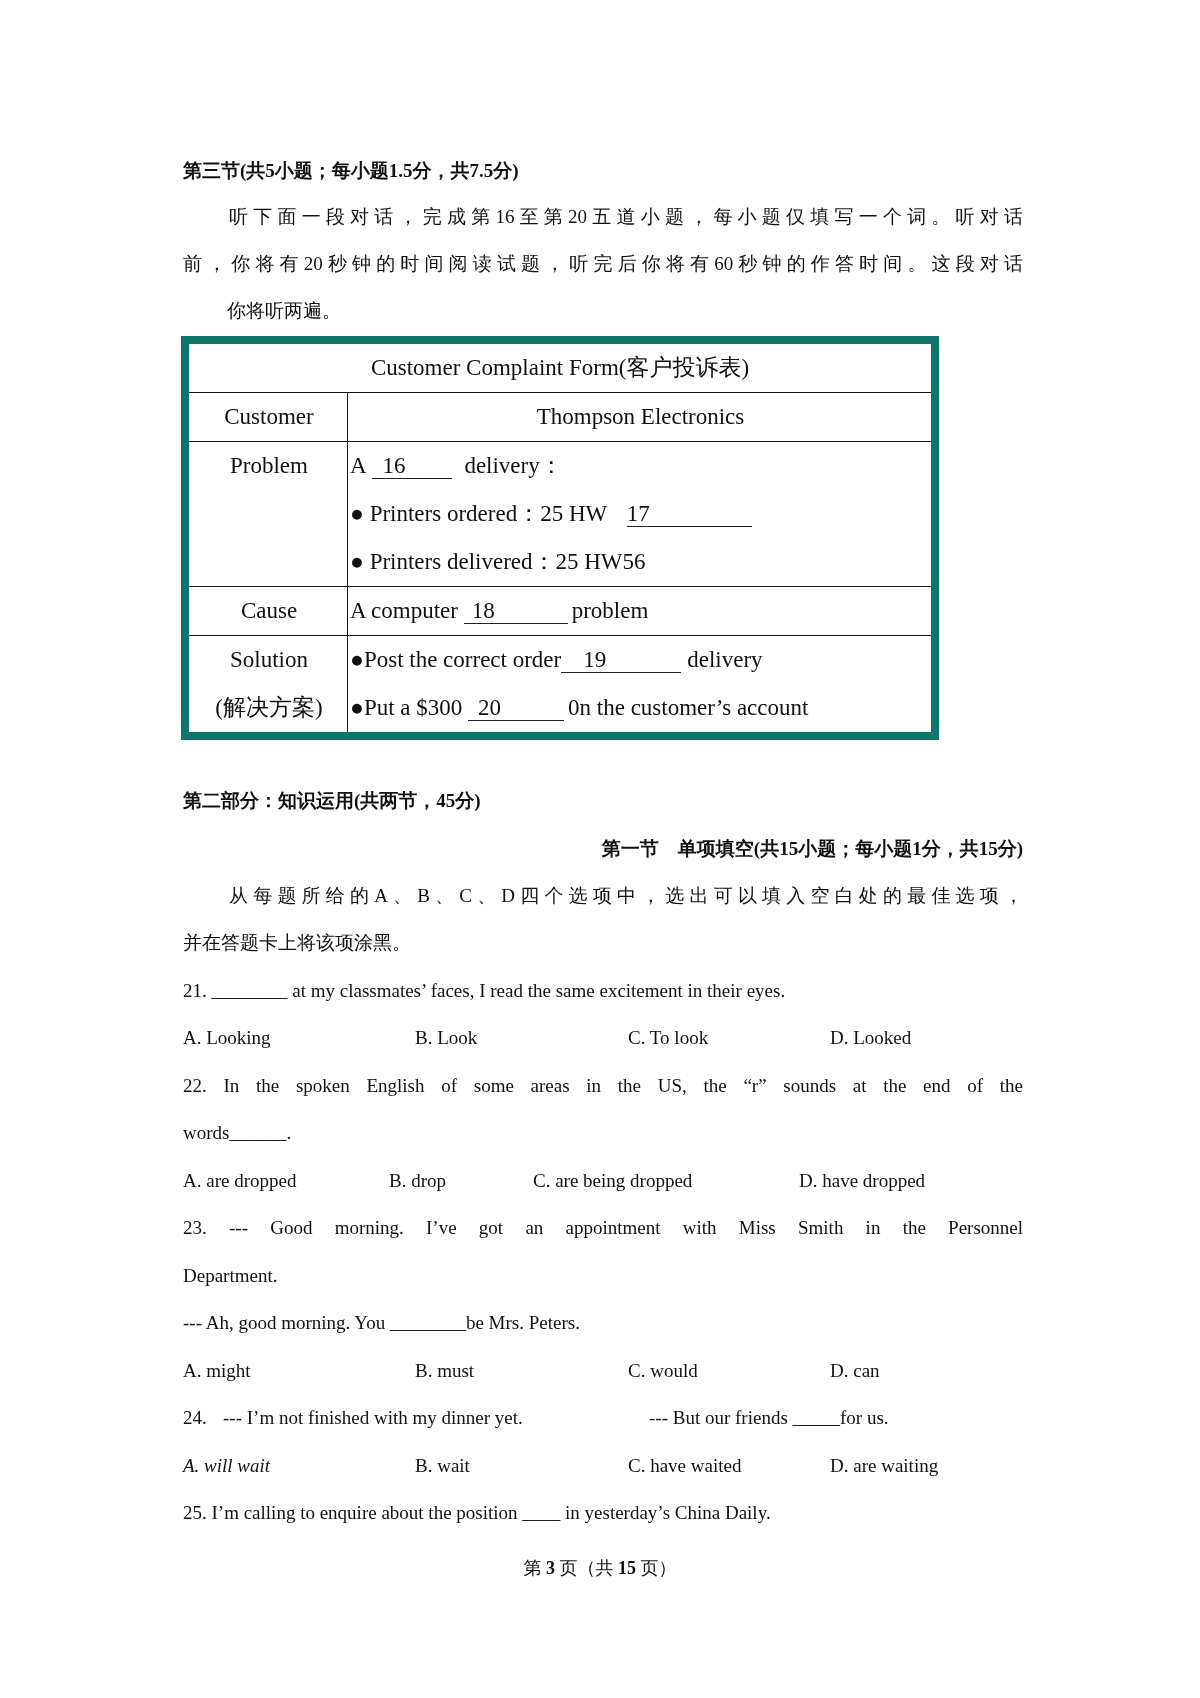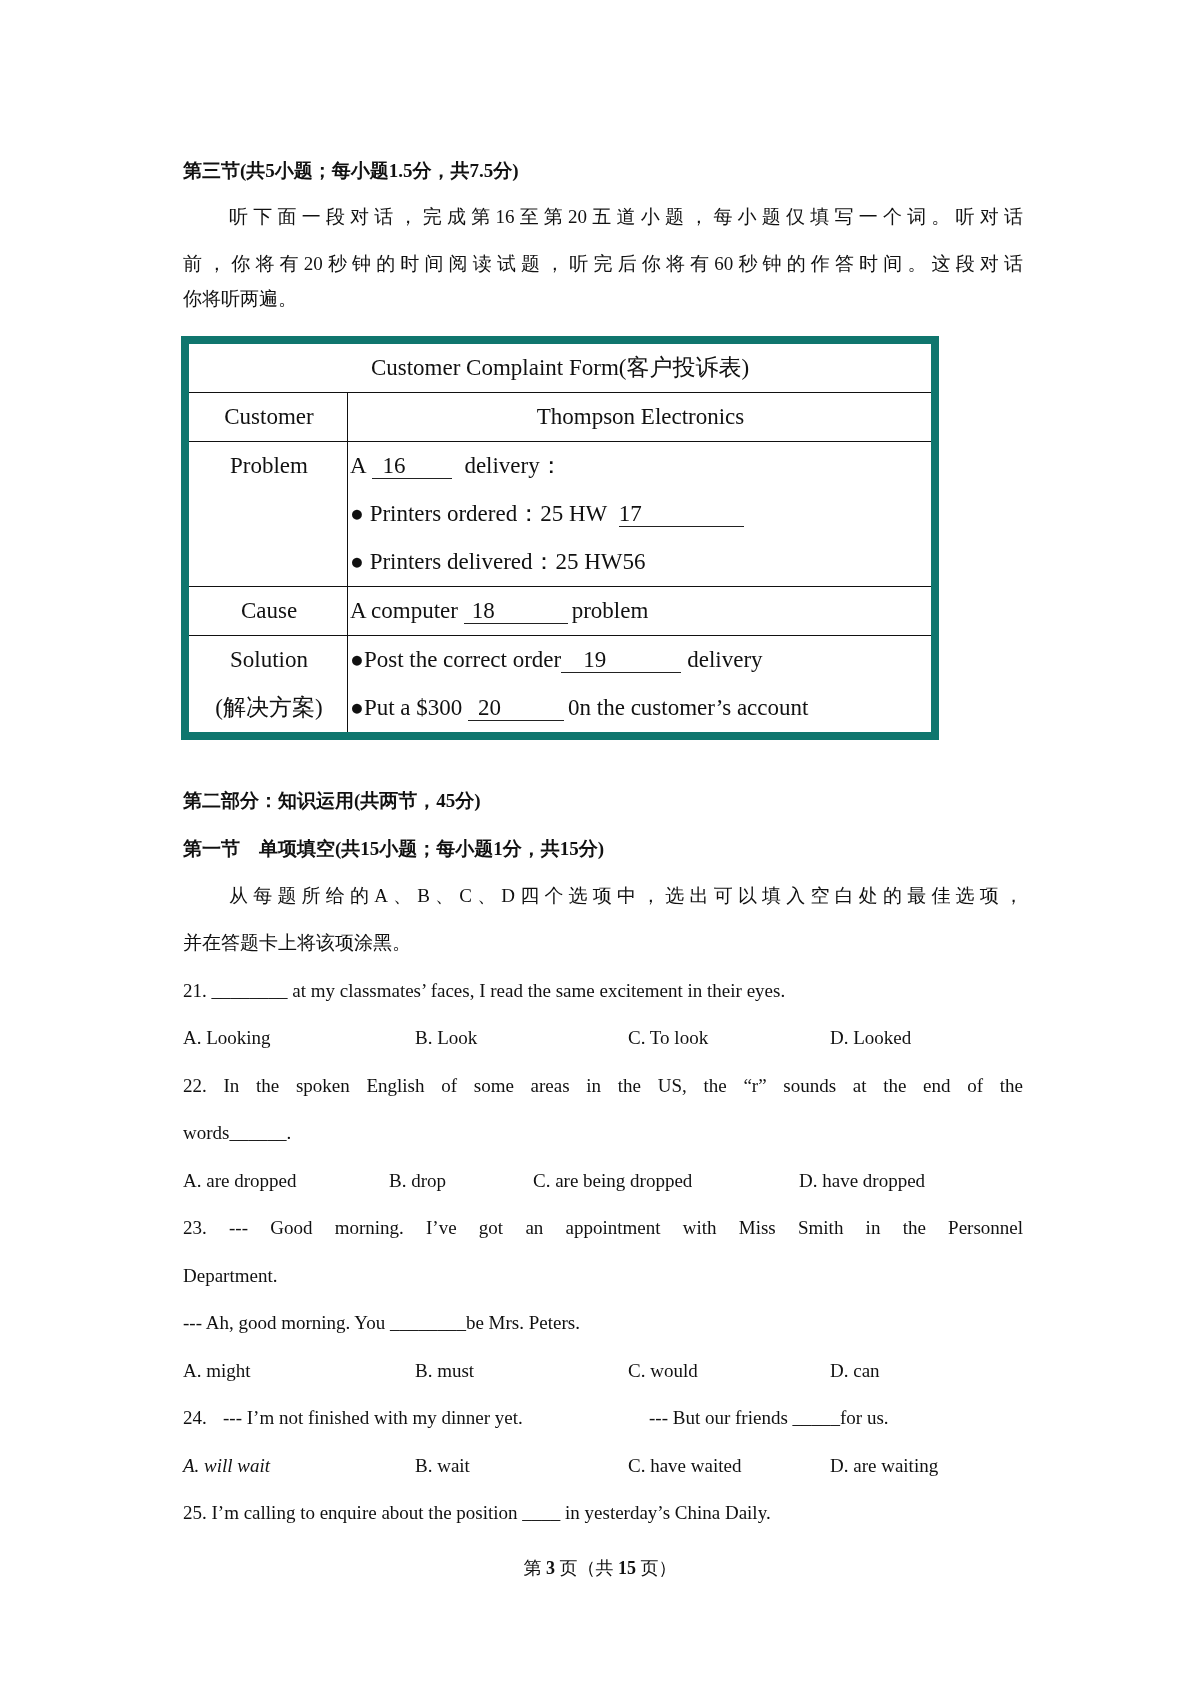--- a/index.html
+++ b/index.html
@@ -36,21 +36,21 @@
   }
 </style>
 </head>
 <body>
 
 <div class="page">
 
   <div class="line bold" style="top:156px;">第三节(共5小题；每小题1.5分，共7.5分)</div>
   <div class="line justify indent" style="top:202px;">听下面一段对话，完成第16至第20五道小题，每小题仅填写一个词。听对话</div>
   <div class="line justify" style="top:249px;">前，你将有20秒钟的时间阅读试题，听完后你将有60秒钟的作答时间。这段对话</div>
-  <div class="line" style="top:284px;">你将听两遍。</div>
+  <div class="line" style="top:296px;margin-left:44px;">你将听两遍。</div>
 
   <table class="form">
     <tbody>
         <tr class="row-h">
       <td colspan="2" class="title">Customer Complaint Form(客户投诉表)</td>
     </tr>
     <tr>
       <td class="lbl">
             <div class="cell-line cell-center">Customer</div>
           </td>
@@ -63,21 +63,21 @@
             <div class="cell-line cell-center">Problem</div>
           </td>
       <td>
         <div class="cell-line">
           <span>A </span>&nbsp;
           <span class="u" style="width:70px;padding-left:10px;">16</span>
           <span style="padding-left:12px;"> delivery：</span>
         </div>
         <div class="cell-line">
           <span>● Printers ordered：25 HW </span>&nbsp;&nbsp;
-          <span class="u" style="width:125px;">17</span>
+          <span class="u" style="width:125px;margin-left:8px;">17</span>
         </div>
         <div class="cell-line">● Printers delivered：25 HW56</div>
       </td>
     </tr>
     <tr>
       <td class="lbl">
             <div class="cell-line cell-center">Cause</div>
           </td>
       <td>
         <div class="cell-line">
@@ -102,21 +102,21 @@
           <span>●Put a $300 </span>&nbsp;
           <span class="u" style="width:96px;padding-left:10px;box-sizing:border-box;">20</span>
           <span style="padding-left:4px;"> 0n the customer’s account</span>
         </div>
       </td>
     </tr>
   </tbody>
     </table>
 
   <div class="line bold" style="top:786px;">第二部分：知识运用(共两节，45分)</div>
-  <div class="line bold" style="top:834px;">第一节　单项填空(共15小题；每小题1分，共15分)</div>
+  <div class="line bold" style="top:834px;text-align:right;">第一节　单项填空(共15小题；每小题1分，共15分)</div>
   <div class="line justify indent" style="top:881px;">从每题所给的A、B、C、D四个选项中，选出可以填入空白处的最佳选项，</div>
   <div class="line" style="top:928px;">并在答题卡上将该项涂黑。</div>
 
   <div class="line" style="top:976px;">
     <span>21.</span>
     <span>________ at my classmates’ faces, I read the same excitement in their eyes.</span>
   </div>
   <div class="line" style="top:1023px;height:30px;">
     <span class="opt" style="left:0;">A. Looking</span>
     <span class="opt" style="left:232px;">B. Look</span>

